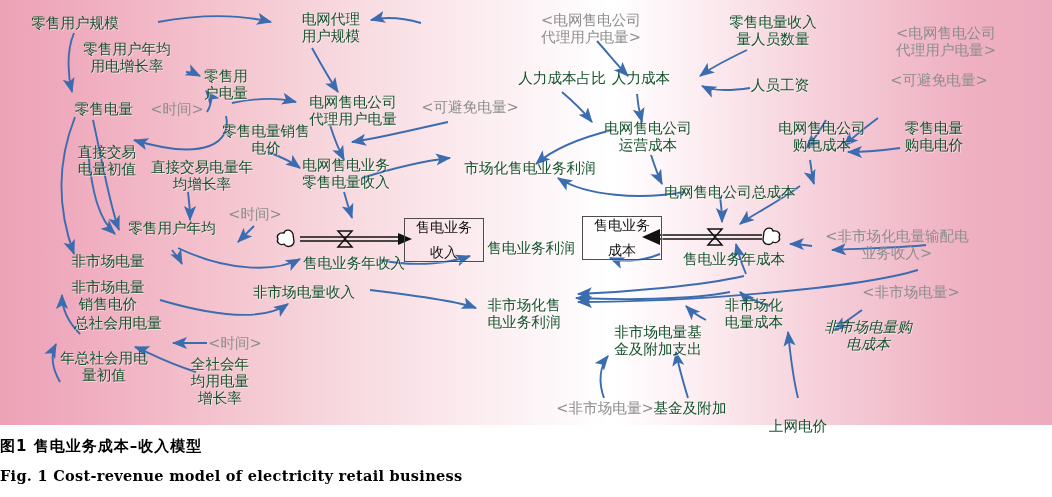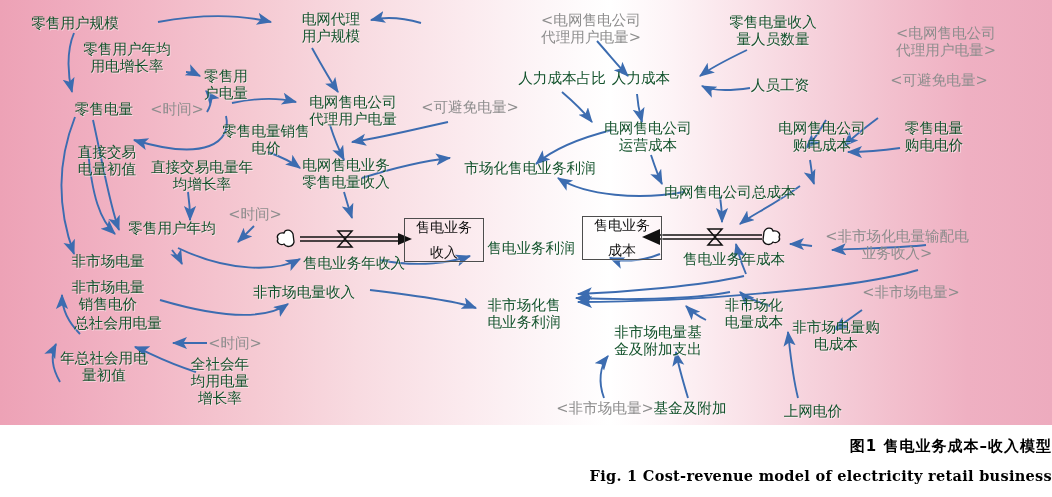--- a/index.html
+++ b/index.html
@@ -53,21 +53,21 @@
     font-size:14px;
     line-height:25px;
     text-align:center;
     display:flex;align-items:center;justify-content:center;
     white-space:pre;
     box-shadow:1px 1px 0 rgba(255,255,255,.35);
   }
 
   
   .cap{
-    position:absolute;width:1052px;text-align:right;color:#000;
+    position:absolute;width:1052px;text-align:left;color:#000;
   }
   #cap-cn{ top:437px;font-size:15px;font-weight:bold;font-family:"DejaVu Sans","Liberation Sans",sans-serif;letter-spacing:1px;}
   #cap-en{ top:467px;font-size:14.5px;font-weight:bold;font-family:"DejaVu Serif","Liberation Serif",serif;letter-spacing:.3px;}
 </style>
 </head>
 <body>
 
 <div id="root">
 
   <div id="panel"></div>
@@ -244,24 +244,24 @@
 电业务利润</div>
 
   <div class="lbl shadow" style="left:600px;top:323px;width:116px;">非市场电量基
 金及附加支出</div>
 
   <div class="lbl shadow" style="left:644px;top:399px;width:92px;">基金及附加</div>
 
   <div class="lbl shadow" style="left:712px;top:296px;width:84px;">非市场化
 电量成本</div>
 
-  <div class="lbl shadow" style="left:776px;top:318px;width:120px;">非市场电量购
+  <div class="lbl shadow" style="left:808px;top:318px;width:120px;font-style:italic;">非市场电量购
 电成本</div>
 
-  <div class="lbl shadow" style="left:754px;top:402px;width:88px;text-align:right;">上网电价</div>
+  <div class="lbl shadow" style="left:754px;top:417px;width:88px;">上网电价</div>
 
   <div class="lbl ghost" style="left:146px;top:100px;width:62px;">&lt;时间&gt;</div>
 
   <div class="lbl ghost" style="left:224px;top:205px;width:62px;">&lt;时间&gt;</div>
 
   <div class="lbl ghost" style="left:204px;top:334px;width:62px;">&lt;时间&gt;</div>
 
   <div class="lbl ghost" style="left:418px;top:98px;width:104px;">&lt;可避免电量&gt;</div>
 
   <div class="lbl ghost" style="left:527px;top:11px;width:128px;">&lt;电网售电公司

